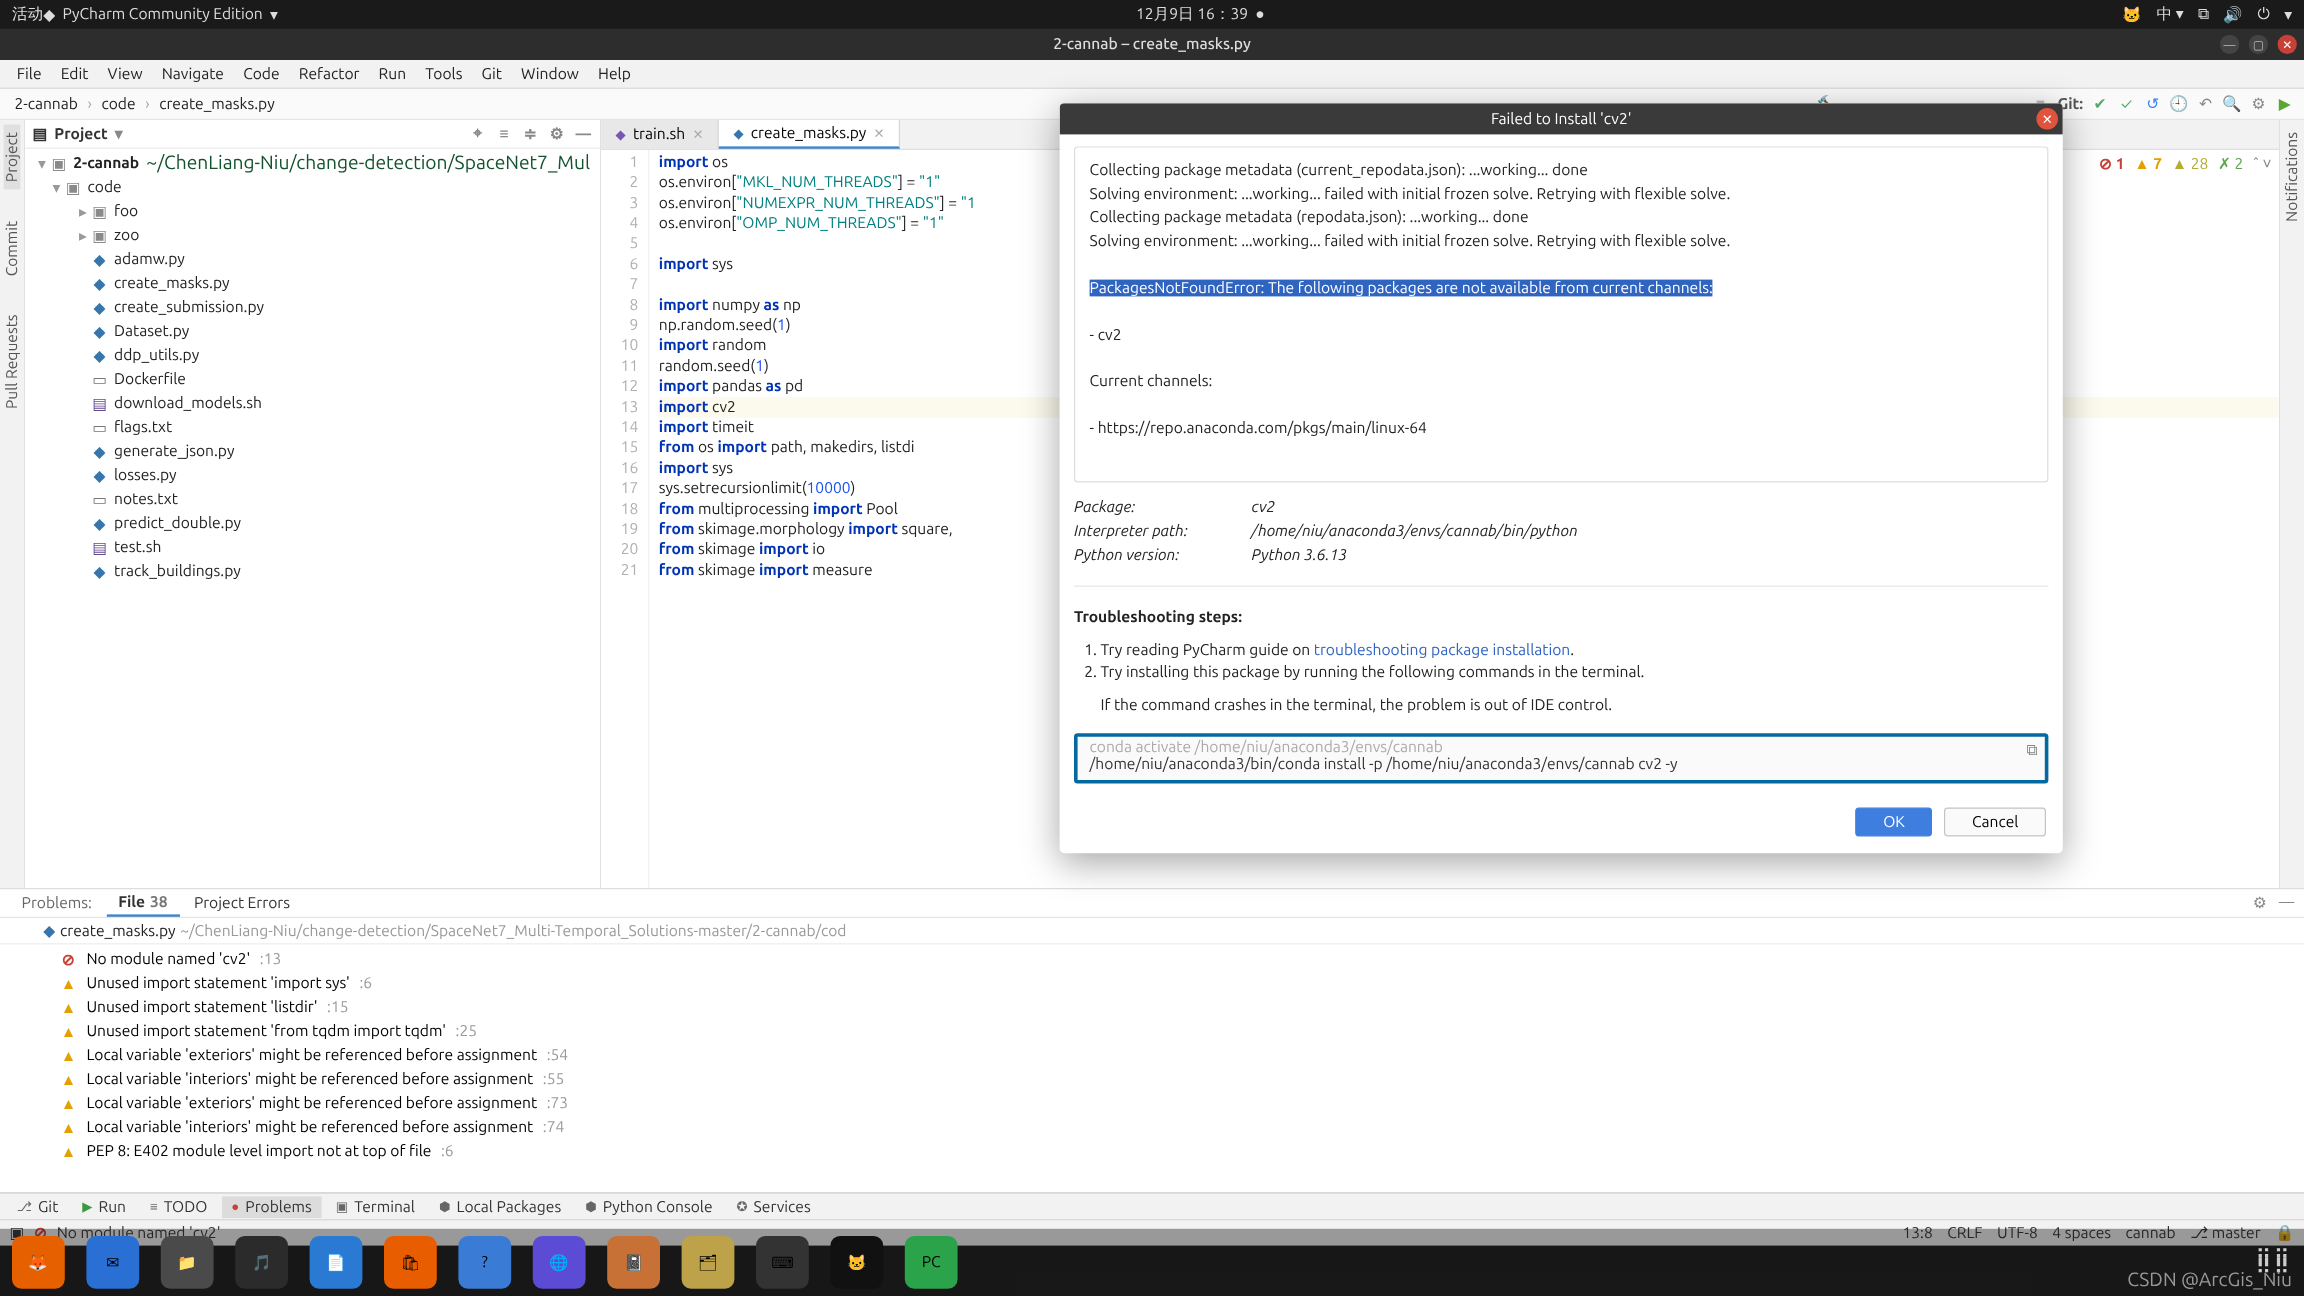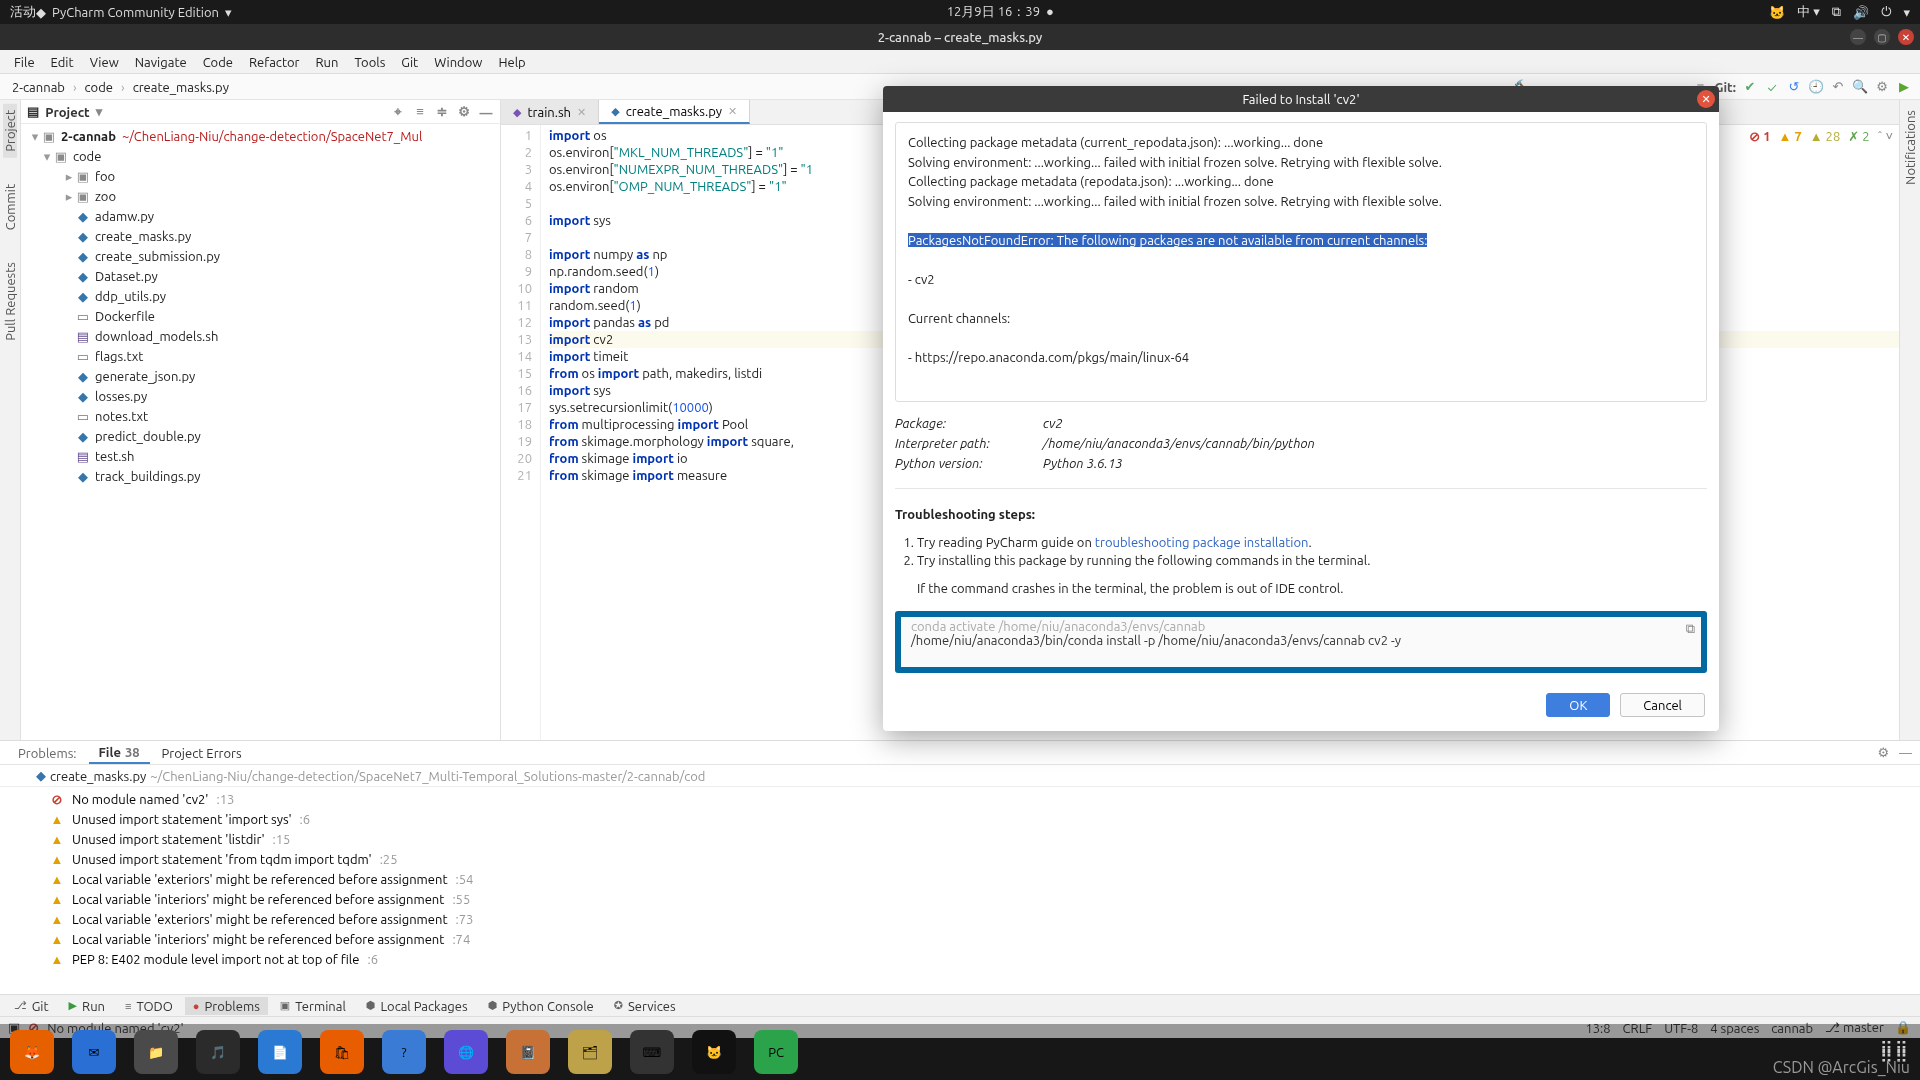--- a/index.html
+++ b/index.html
@@ -47,21 +47,21 @@
 .project .hdr .spacer { flex: 1; }
 .project .hdr .ico { color: #888; width: 16px; cursor: pointer; text-align: center; }
 .tree { flex: 1; overflow: auto; padding: 2px 0; }
 .tree .node { display: flex; align-items: center; height: 20px; padding-left: 8px; cursor: pointer; white-space: nowrap; }
 .tree .icon { width: 16px; margin-right: 4px; display: inline-flex; justify-content: center; }
 .tree .dir-icon { color: #8a8a8a; }
 .tree .py-icon { color: #3776ab; }
 .tree .sh-icon { color: #624a90; }
 .tree .txt-icon { color: #777; }
 .tree .fname { color: #222; }
-.tree .path-tail { color: #b91c1c; font-size: 13px; margin-left: 6px; }
+.tree .path-tail { color: #14532d; font-size: 16px; margin-left: 6px; }
 .tree .ind-1 { padding-left: 20px; } .tree .ind-2 { padding-left: 42px; }
 .tree .chev { color: #999; width: 12px; display: inline-block; text-align: center; }
 
 
 .editor-col { display: flex; flex-direction: column; }
 .editor-tabs { height: 25px; display: flex; align-items: stretch; border-bottom: 1px solid #e0e0e0; background: #f2f2f2; }
 .editor-tab { padding: 0 12px; display: flex; align-items: center; gap: 6px; background: #e8e8e8; border-right: 1px solid #d5d5d5; cursor: pointer; }
 .editor-tab.active { background: #fff; border-bottom: 2px solid #4083c9; }
 .editor-tab .close { color: #aaa; font-size: 11px; }
 .editor-tab .tab-icon { color: #3776ab; font-size: 11px; }
@@ -123,21 +123,21 @@
 .dialog .dlg-body { padding: 10px 12px; display: flex; flex-direction: column; gap: 10px; color: #222; }
 .dialog .out-label { font-weight: normal; }
 .dialog .out-box { border: 1px solid #ddd; border-radius: 3px; padding: 10px 12px; height: 280px; overflow: auto; line-height: 1.5; }
 .dialog .out-box .hl { background: #2f64c1; color: #fff; }
 .dialog .kv { display: grid; grid-template-columns: 140px 1fr; gap: 6px 8px; margin-top: 4px; font-style: italic; }
 .dialog hr { border: none; border-top: 1px solid #e6e6e6; margin: 8px 0; }
 .dialog .ts-title { font-weight: bold; }
 .dialog ol { padding-left: 22px; }
 .dialog ol li { margin: 4px 0; }
 .dialog a { color: #2f64c1; text-decoration: none; }
-.dialog .cmd-box { margin-top: 6px; background: #fafafa; border: 6px solid #0369a1; border-radius: 3px; padding: 6px 30px 20px 10px; position: relative; color: #333; font-family: monospace; font-size: 12.5px; min-height: 40px; overflow: hidden; }
+.dialog .cmd-box { margin-top: 6px; background: #fafafa; border: 3px solid #0369a1; border-radius: 3px; padding: 6px 30px 6px 10px; position: relative; color: #333; font-family: monospace; font-size: 12.5px; min-height: 40px; overflow: hidden; }
 .dialog .cmd-box .clip { position: absolute; right: 6px; top: 4px; color: #888; cursor: pointer; }
 .dialog .dlg-buttons { display: flex; justify-content: flex-end; gap: 10px; padding: 10px 14px 14px; }
 .dialog .btn { padding: 4px 22px; border: 1px solid #c4c4c4; background: #fafafa; border-radius: 3px; cursor: pointer; }
 .dialog .btn.primary { background: #3e7ede; color: #fff; border-color: #3e7ede; }
 </style>
 </head>
 <body>
 
 <div class="gnome-panel">
   <div class="left">

